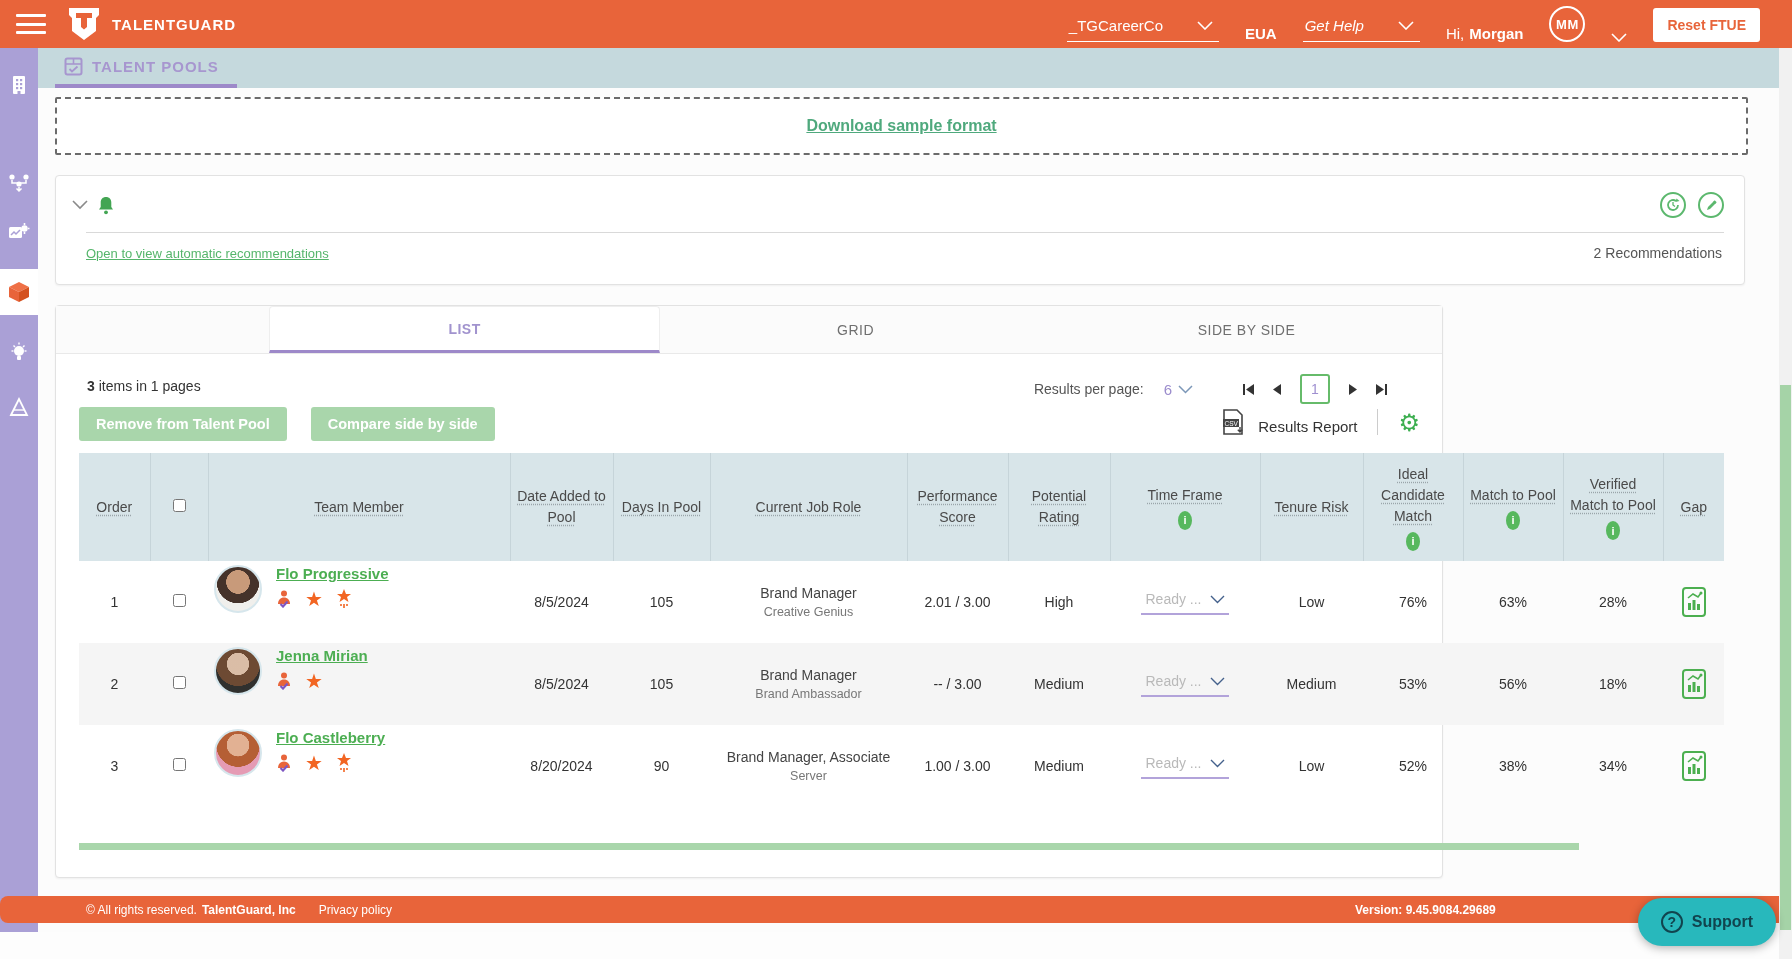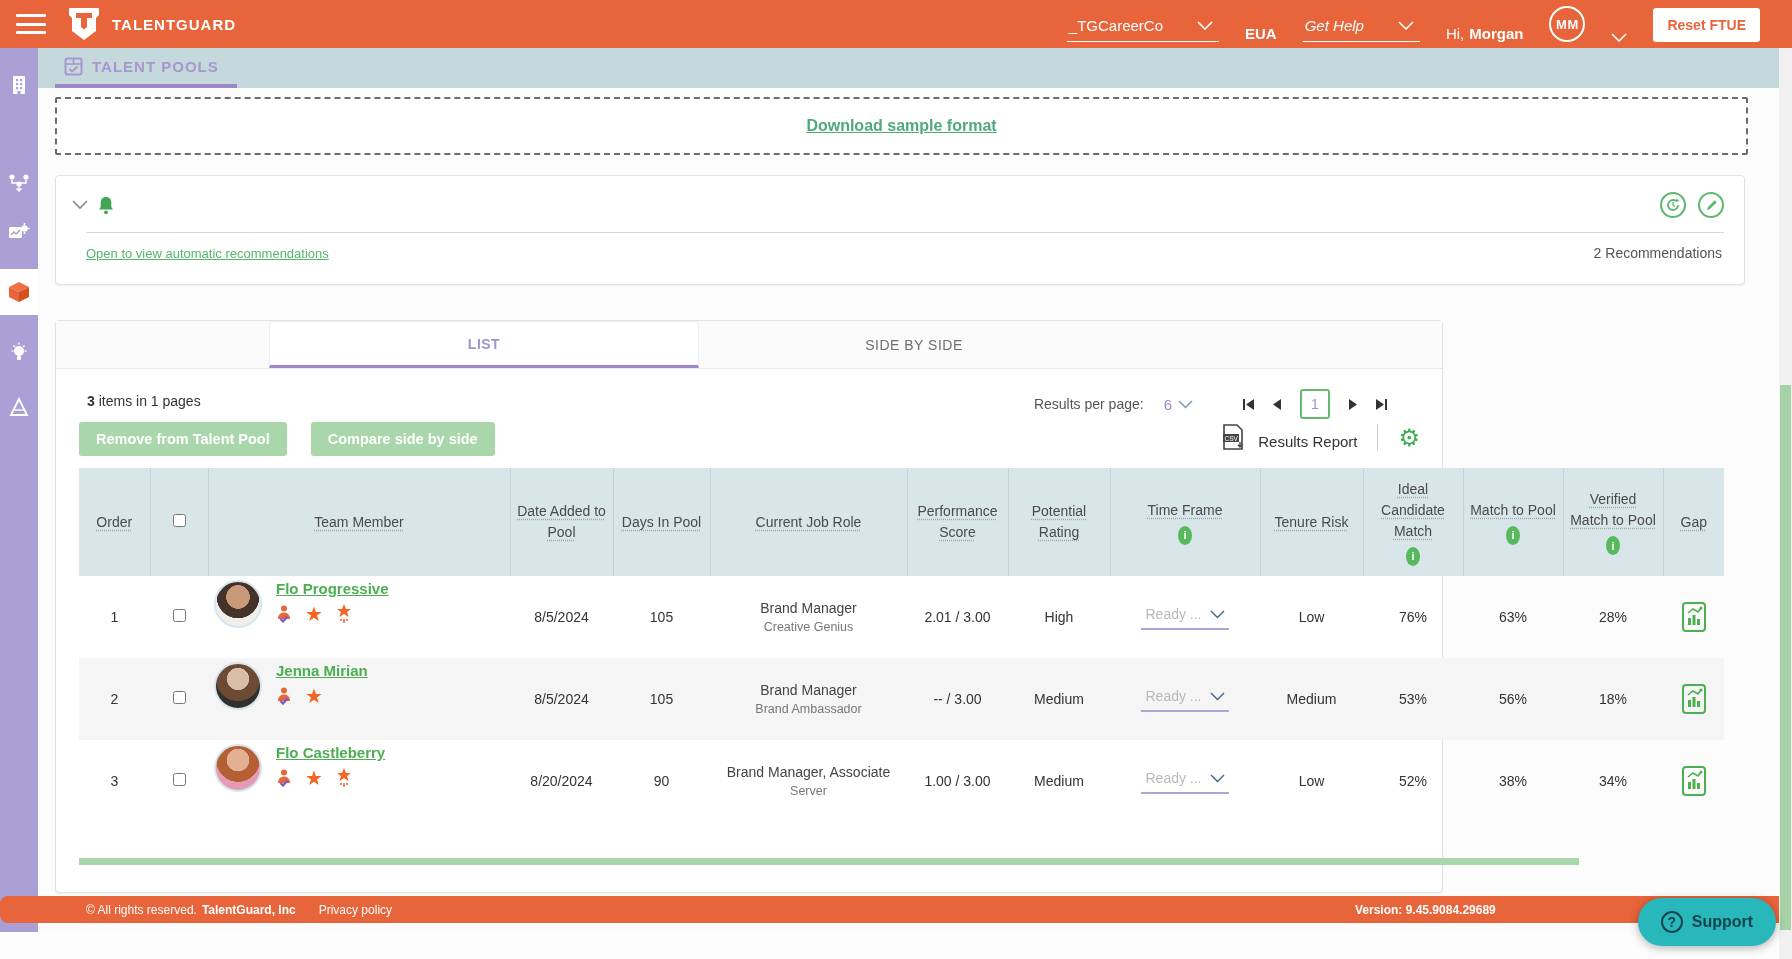--- a/index.html
+++ b/index.html
@@ -40,21 +40,21 @@
   .reco-card { position:absolute; left:17px; top:87px; width:1690px; height:110px; background:#fff; border:1px solid #e2e2e2; border-radius:4px; box-shadow:0 1px 2px rgba(0,0,0,.05); }
   .reco-head { display:flex; align-items:center; gap:10px; padding:16px 20px 0 16px; }
   .reco-title { color:#a49ad1; font-size:17px; letter-spacing:.5px; }
   .reco-actions { margin-left:auto; display:flex; gap:12px; }
   .circle-icon { width:26px; height:26px; border:2px solid #5cb86e; border-radius:50%; display:flex; align-items:center; justify-content:center; cursor:pointer; }
   .reco-divider { margin:14px 20px 0 30px; border-top:1px solid #d9d9d9; }
   .reco-foot { display:flex; align-items:center; padding:12px 22px 0 30px; }
   .open-link { color:#55b56b; font-size:13px; text-decoration:underline; cursor:pointer; }
   .reco-count { margin-left:auto; color:#555; font-size:14px; }
 
-  .list-card { position:absolute; left:17px; top:232px; width:1388px; height:573px; background:#fff; border:1px solid #e2e2e2; border-radius:4px; box-shadow:0 1px 2px rgba(0,0,0,.05); }
+  .list-card { position:absolute; left:17px; top:217px; width:1388px; height:573px; background:#fff; border:1px solid #e2e2e2; border-radius:4px; box-shadow:0 1px 2px rgba(0,0,0,.05); }
   .view-tabs { position:relative; height:48px; background:#fbfbfb; border-bottom:1px solid #e9e9e9; display:flex; padding-left:213px; }
   .vtab { width:430px; display:flex; align-items:center; justify-content:center; font-size:14px; letter-spacing:.5px; color:#6f6f6f; cursor:pointer; }
   .vtab.active { background:#fff; border:1px solid #eee; border-bottom:3px solid #9d89c9; color:#a193ce; font-weight:bold; border-radius:4px 4px 0 0; }
 
   .items-summary { position:absolute; left:31px; top:72px; font-size:14px; color:#333; }
   .items-summary b { font-weight:bold; }
 
   .pp-group { position:absolute; right:55px; top:68px; display:flex; align-items:center; gap:10px; }
   .pp-label { color:#555; font-size:14px; }
   .pp-value { color:#9b8ccd; font-size:15px; margin-left:10px; cursor:pointer; display:flex; align-items:center; gap:6px; }
@@ -276,20 +276,21 @@
       <div class="reco-foot">
         <a class="open-link">Open to view automatic recommendations</a>
         <span class="reco-count">2 Recommendations</span>
       </div>
     </section>
 
     <section class="list-card">
 
       <div class="view-tabs">
         <div class="vtab active">LIST</div>
+        <div class="vtab">GRID</div>
         <div class="vtab">SIDE BY SIDE</div>
       </div>
 
       <div class="items-summary">
         <b>3</b><span> items in 1 pages</span>
       </div>
 
       <div class="pp-group">
         <span class="pp-label">Results per page:</span>
         <div class="pp-value">

